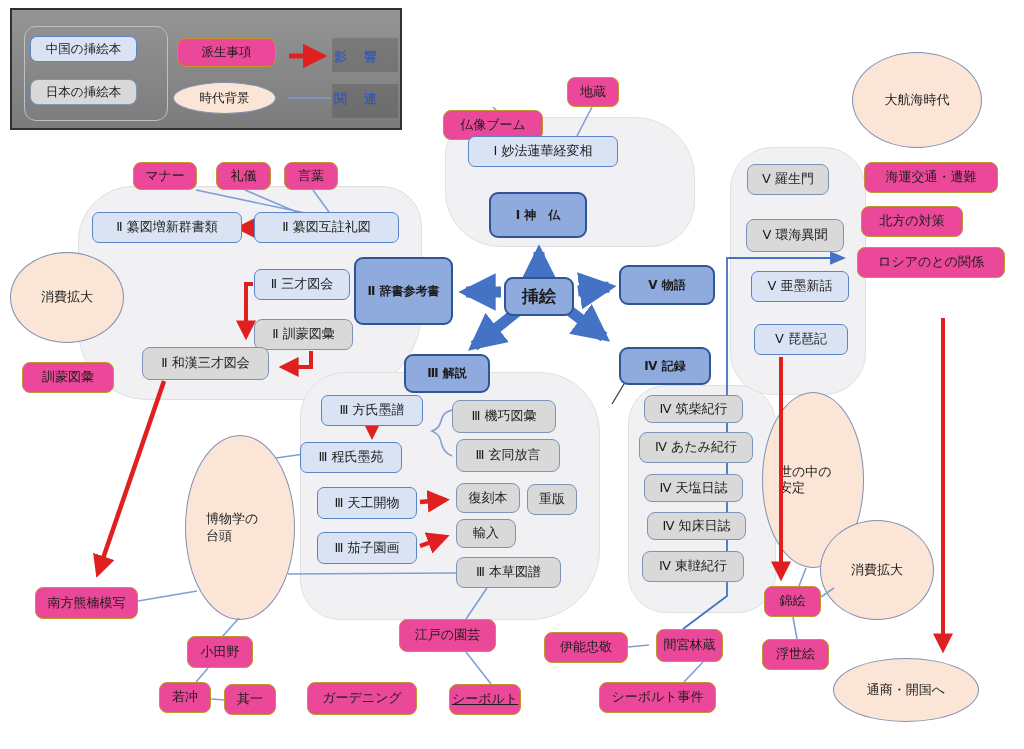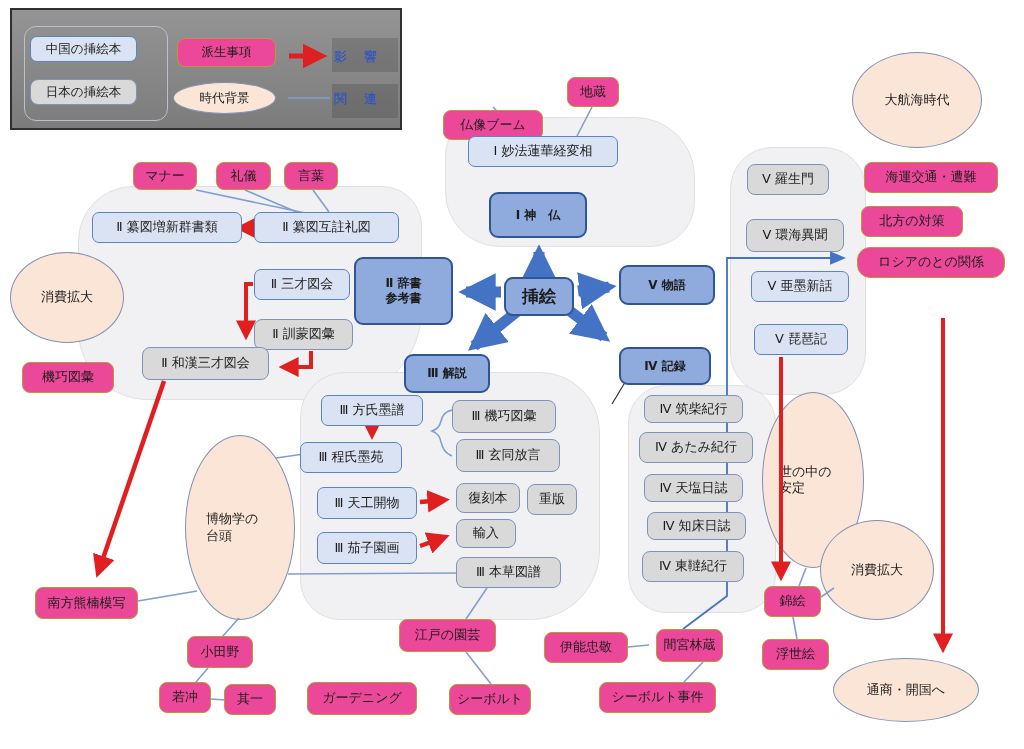--- a/index.html
+++ b/index.html
@@ -5,21 +5,21 @@
   html,body{margin:0;padding:0;background:#ffffff;font-family:"DejaVu Sans","Liberation Sans",sans-serif;}
   #canvas{position:relative;width:1024px;height:749px;background:#ffffff;overflow:hidden;}
   .node{position:absolute;display:flex;align-items:center;justify-content:center;box-sizing:border-box;
         font-size:13px;color:#1c1c1c;text-align:center;line-height:1.25;z-index:3;white-space:nowrap;}
   .ybox{background:#ec4899;border:1.5px solid #c0962e;border-radius:8px;}
   .lblue{background:#dae3f3;border:1.5px solid #5b83c7;border-radius:7px;}
   .gbox{background:#d9d9d9;border:1.5px solid #7e93b8;border-radius:8px;}
   .main{background:#8faadc;border:2.5px solid #2f5597;border-radius:9px;font-weight:bold;font-size:12px;}
   .pink{background:#fbe5d6;border:1.5px solid #8091b4;border-radius:50%;z-index:1;}
   .blob{position:absolute;background:#f1f1f3;border:1px solid #e0e0e3;z-index:0;}
-  .two{flex-direction:column;}
+  .two{flex-direction:row;}
   .leftalign{align-items:flex-start;justify-content:center;flex-direction:column;text-align:left;}
   #legend{position:absolute;left:10px;top:8px;width:388px;height:118px;
           background:linear-gradient(#949494,#7c7c7c);border:2px solid #303030;z-index:4;}
   #legend .inner{position:absolute;left:12px;top:16px;width:142px;height:93px;
           border:1.5px solid #b9c1cd;border-radius:12px;}
   .lg-node{position:absolute;display:flex;align-items:center;justify-content:center;
           box-sizing:border-box;font-size:12.5px;color:#1c1c1c;z-index:5;white-space:nowrap;}
   .lg-dark{position:absolute;background:rgba(0,0,0,0.14);z-index:4;}
   .lg-text{position:absolute;color:#1d4ed8;font-size:13px;z-index:6;letter-spacing:2px;white-space:nowrap;}
   svg.layer{position:absolute;left:0;top:0;z-index:2;}
@@ -140,21 +140,21 @@
   <div class="node lblue" style="left:468px;top:136px;width:150px;height:31px;">Ⅰ 妙法蓮華経変相</div>
 
   <div class="node ybox" style="left:133px;top:162px;width:64px;height:28px;">マナー</div>
   <div class="node ybox" style="left:216px;top:162px;width:55px;height:28px;">礼儀</div>
   <div class="node ybox" style="left:284px;top:162px;width:54px;height:28px;">言葉</div>
   <div class="node lblue" style="left:92px;top:212px;width:150px;height:31px;">Ⅱ 纂図増新群書類</div>
   <div class="node lblue" style="left:254px;top:212px;width:145px;height:31px;">Ⅱ 纂図互註礼図</div>
   <div class="node lblue" style="left:254px;top:269px;width:96px;height:31px;">Ⅱ 三才図会</div>
   <div class="node gbox" style="left:254px;top:319px;width:99px;height:31px;">Ⅱ 訓蒙図彙</div>
   <div class="node gbox" style="left:142px;top:347px;width:127px;height:33px;">Ⅱ 和漢三才図会</div>
-  <div class="node ybox" style="left:22px;top:362px;width:92px;height:31px;">機巧図彙</div>
+  <div class="node ybox" style="left:22px;top:362px;width:92px;height:31px;">訓蒙図彙</div>
 
   <div class="node lblue" style="left:321px;top:395px;width:102px;height:31px;">Ⅲ 方氏墨譜</div>
   <div class="node gbox" style="left:452px;top:400px;width:104px;height:33px;">Ⅲ 機巧図彙</div>
   <div class="node lblue" style="left:300px;top:442px;width:102px;height:31px;">Ⅲ 程氏墨苑</div>
   <div class="node gbox" style="left:456px;top:439px;width:104px;height:33px;">Ⅲ 玄同放言</div>
   <div class="node lblue" style="left:317px;top:487px;width:100px;height:32px;">Ⅲ 天工開物</div>
   <div class="node gbox" style="left:456px;top:483px;width:64px;height:30px;">復刻本</div>
   <div class="node gbox" style="left:527px;top:484px;width:50px;height:31px;">重版</div>
   <div class="node gbox" style="left:456px;top:519px;width:60px;height:29px;">輸入</div>
   <div class="node lblue" style="left:317px;top:532px;width:100px;height:32px;">Ⅲ 茄子園画</div>
@@ -166,28 +166,28 @@
   <div class="node gbox" style="left:647px;top:512px;width:99px;height:28px;">Ⅳ 知床日誌</div>
   <div class="node gbox" style="left:642px;top:551px;width:102px;height:31px;">Ⅳ 東韃紀行</div>
 
   <div class="node gbox" style="left:747px;top:164px;width:82px;height:31px;">Ⅴ 羅生門</div>
   <div class="node gbox" style="left:746px;top:219px;width:98px;height:33px;">Ⅴ 環海異聞</div>
   <div class="node lblue" style="left:751px;top:271px;width:98px;height:31px;">Ⅴ 亜墨新話</div>
   <div class="node lblue" style="left:754px;top:324px;width:94px;height:31px;">Ⅴ 琵琶記</div>
 
   <div class="node ybox" style="left:864px;top:162px;width:134px;height:31px;">海運交通・遭難</div>
   <div class="node ybox" style="left:861px;top:206px;width:102px;height:31px;">北方の対策</div>
-  <div class="node ybox" style="left:857px;top:247px;width:148px;height:31px;border-radius:13px;">ロシアのとの関係</div>
+  <div class="node ybox" style="left:857px;top:247px;width:148px;height:31px;">ロシアのとの関係</div>
   <div class="node ybox" style="left:764px;top:586px;width:57px;height:31px;">錦絵</div>
   <div class="node ybox" style="left:762px;top:639px;width:67px;height:31px;">浮世絵</div>
 
   <div class="node ybox" style="left:35px;top:587px;width:103px;height:32px;">南方熊楠模写</div>
   <div class="node ybox" style="left:187px;top:636px;width:66px;height:32px;">小田野</div>
   <div class="node ybox" style="left:159px;top:682px;width:52px;height:31px;">若冲</div>
   <div class="node ybox" style="left:224px;top:684px;width:52px;height:31px;">其一</div>
   <div class="node ybox" style="left:307px;top:682px;width:110px;height:33px;">ガーデニング</div>
   <div class="node ybox" style="left:399px;top:619px;width:97px;height:33px;">江戸の園芸</div>
-  <div class="node ybox" style="left:449px;top:684px;width:82px;height:31px;">シーボルト</div>
+  <div class="node ybox" style="left:449px;top:684px;width:72px;height:31px;text-decoration:underline;">シーボルト</div>
   <div class="node ybox" style="left:544px;top:632px;width:84px;height:31px;">伊能忠敬</div>
   <div class="node ybox" style="left:648px;top:629px;width:67px;height:33px;margin-left:8px;">間宮林蔵</div>
   <div class="node ybox" style="left:599px;top:682px;width:117px;height:31px;">シーボルト事件</div>
 
 </div>
 
 </body></html>

